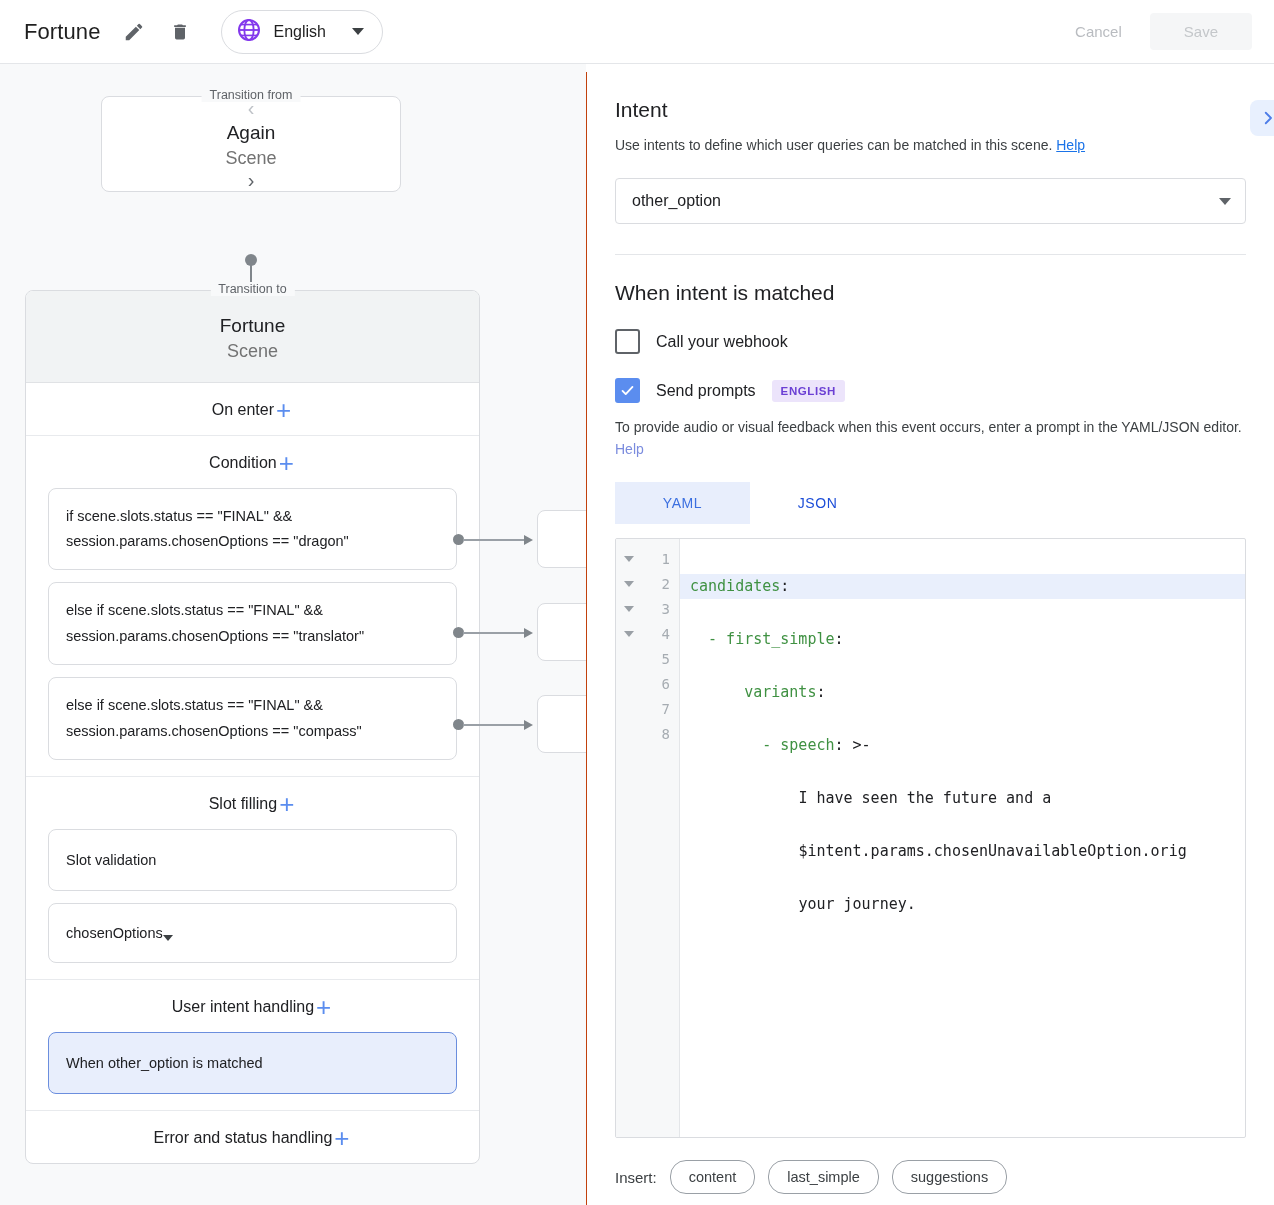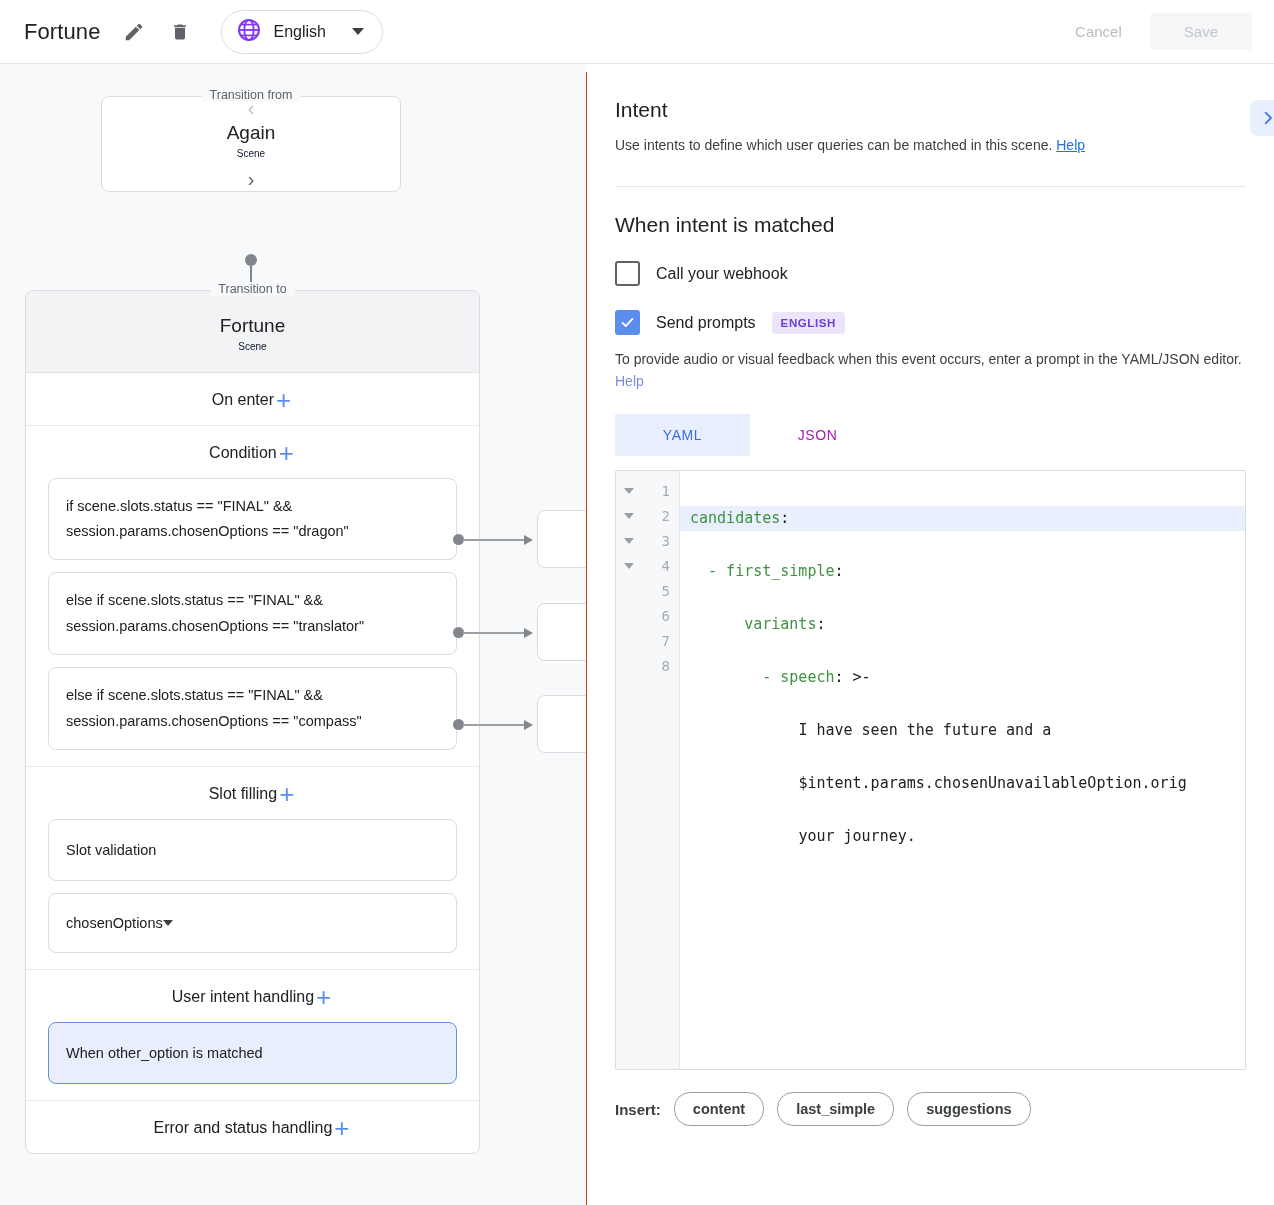--- a/index.html
+++ b/index.html
@@ -66,21 +66,21 @@
     background: #f8f9fa; padding: 0 8px; font-size: 12.5px; color: #5f6368;
     white-space: nowrap;
   }
   .scene-card-from {
     left: 101px; top: 32px; width: 300px; height: 96px;
     display: flex; align-items: center; justify-content: space-between;
     padding: 0 14px;
   }
   .scene-center { flex: 1; text-align: center; }
   .scene-name { font-size: 19px; color: #202124; line-height: 1.35; }
-  .scene-sub { font-size: 10px; color: #0f172a; margin-top: 2px; }
+  .scene-sub { font-size: 18px; color: #737373; margin-top: 2px; }
   .nav-arrow { color: #bdc1c6; font-size: 20px; cursor: pointer; user-select: none;
                width: 20px; text-align: center; }
   .nav-arrow.right { color: #5f6368; }
 
   .edge-dot {
     position: absolute; left: 245px; top: 190px; width: 12px; height: 12px;
     border-radius: 50%; background: #80868b;
   }
   .edge-line {
     position: absolute; left: 250px; top: 196px; width: 2px; height: 62px;
@@ -117,21 +117,21 @@
     font-weight: 300; padding: 0 2px;
   }
   .section-body { padding: 0 22px 16px; }
   .item-card {
     border: 1px solid #dadce0; border-radius: 8px; background: #fff;
     padding: 15px 17px; margin-bottom: 12px; cursor: pointer;
   }
   .item-card:last-child { margin-bottom: 0; }
   .cond-text { font-size: 14.5px; color: #202124; line-height: 1.75; }
   .item-tall { padding: 21px 17px; }
-  .item-row { display: flex; align-items: center; }
+  .item-row { display: flex; align-items: flex-end; }
   .item-label { font-size: 14.5px; color: #202124; }
   .mini-caret {
     width: 0; height: 0;
     border-left: 5px solid transparent; border-right: 5px solid transparent;
     border-top: 6px solid #3c4043;
   }
   .item-selected {
     background: #e8eefc; border: 1px solid #6b8ede;
   }
 
@@ -192,21 +192,21 @@
   .cb-label { font-size: 16px; color: #202124; }
   .lang-badge {
     background: #ece4fb; color: #6b3fd4; font-size: 11.5px; letter-spacing: .6px;
     padding: 5px 9px; border-radius: 3px; font-weight: 600;
   }
   .hint { font-size: 14px; color: #3c4043; margin-top: 14px; line-height: 1.55; }
 
   .tabs { display: flex; margin-top: 22px; }
   .tab {
     font-size: 14px; letter-spacing: .6px; padding: 13px 0; width: 135px;
-    text-align: center; cursor: pointer; color: #a21caf;
+    text-align: center; cursor: pointer; color: #1d4ed8;
   }
   .tab.active { background: #e8eefc; color: #3b6fe0; }
 
   .editor {
     margin-top: 14px; height: 600px; border: 1px solid #dadce0; border-radius: 2px;
     display: flex; overflow: hidden; background: #fff;
   }
   .gutter {
     width: 64px; background: #f7f8f9; border-right: 1px solid #e4e6e9;
     padding-top: 7px; flex: none;
@@ -223,21 +223,21 @@
   .gnum { font-family: "DejaVu Sans Mono", monospace; font-size: 14px; color: #a6acb2; }
   .code {
     flex: 1; padding-top: 7px; overflow: hidden; position: relative;
     font-family: "DejaVu Sans Mono", monospace; font-size: 15px;
   }
   .cline { height: 25px; line-height: 25px; white-space: pre; padding-left: 10px; margin-top: 28px; }
   .cline.active { background: #e9effc; }
   .k { color: #3f9142; }
   .p { color: #202124; }
 
-  .insert-row { display: flex; align-items: center; gap: 13px; padding: 22px 28px 0; font-weight: bold; }
+  .insert-row { display: flex; align-items: center; gap: 13px; padding: 22px 28px 0; }
   .insert-label { font-size: 15px; color: #3c4043; }
   .chip {
     border: 1px solid #9aa0a6; border-radius: 16px; padding: 8px 18px;
     font-size: 14.5px; color: #3c4043; cursor: pointer; background: #fff;
   }
 </style>
 </head>
 <body>
 
 <div class="app">
@@ -386,20 +386,24 @@
   </div>
 
   <div class="right-pane">
 
     <div class="intent-block">
       <div class="h-title">Intent</div>
       <div class="h-desc">
         <span>Use intents to define which user queries can be matched in this scene. </span><span class="link">Help</span>
       </div>
 
+      <div class="select-box">
+        <span class="select-value">other_option</span>
+        <span class="select-caret"></span>
+      </div>
 
       <div class="expand-btn">
         <svg width="18" height="18" viewBox="0 0 24 24">
           <path d="M9 5l7 7-7 7" fill="none" stroke="#4d7ce8" stroke-width="2.4" stroke-linecap="round" stroke-linejoin="round"></path>
         </svg>
       </div>
 
       <div class="divider-h"></div>
     </div>
 

